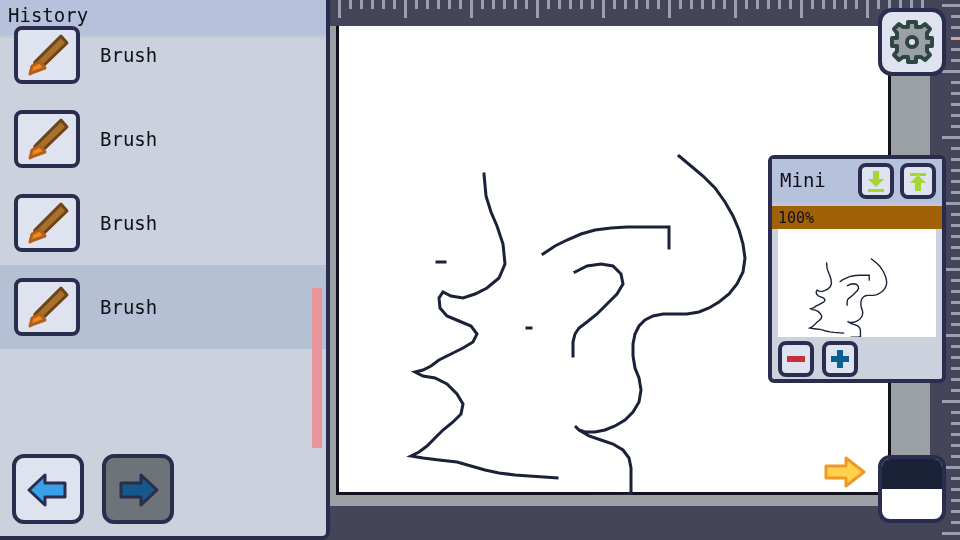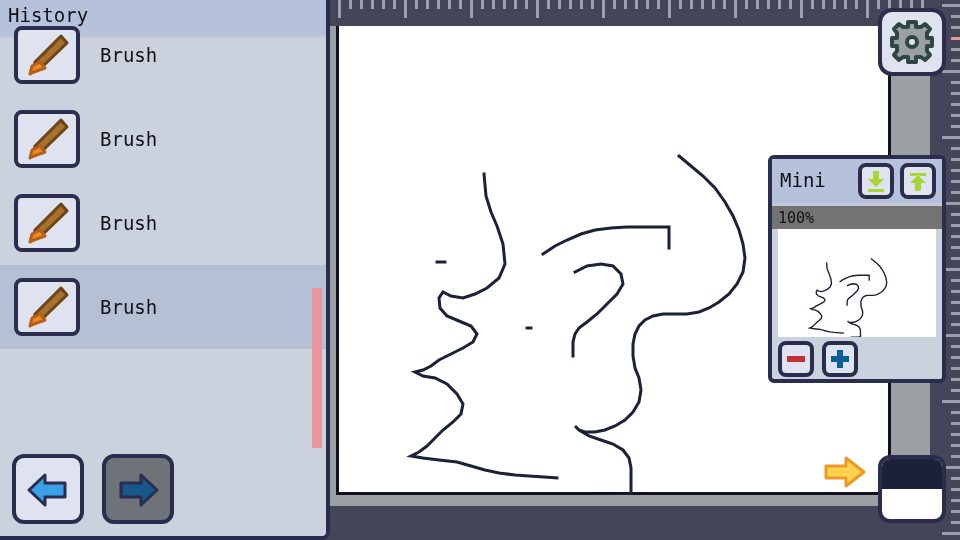--- a/index.html
+++ b/index.html
@@ -115,21 +115,21 @@
   #mini-panel { left: 768px; top: 155px; width: 178px; height: 228px; }
   .mini-head { display: flex; align-items: center; }
   .mini-title { font-size: 19px; color: #101018; padding: 8px 0 10px 8px; flex: 1; }
   .mini-head-btns { display: flex; gap: 6px; padding: 4px 6px 4px 0; }
   .minibtn {
     width: 36px; height: 36px; background: #dfe3ef;
     border: 4px solid #2a2d4d; border-radius: 8px;
     display: flex; align-items: center; justify-content: center;
   }
   .mini-zoomlabel {
-    font-size: 15px; color: #101018; padding: 3px 0 2px 6px; background: #737373;
+    font-size: 15px; color: #101018; padding: 3px 0 2px 6px; background: #a16207;
   }
   .mini-thumb {
     margin: 0 6px; height: 108px; background: #ffffff; position: relative;
   }
   .mini-foot { display: flex; gap: 8px; padding: 4px 0 0 6px; }
 
   
   #next-arrow { position: absolute; left: 824px; top: 455px; }
   #color-swatch {
     position: absolute; left: 878px; top: 455px; width: 68px; height: 68px;

